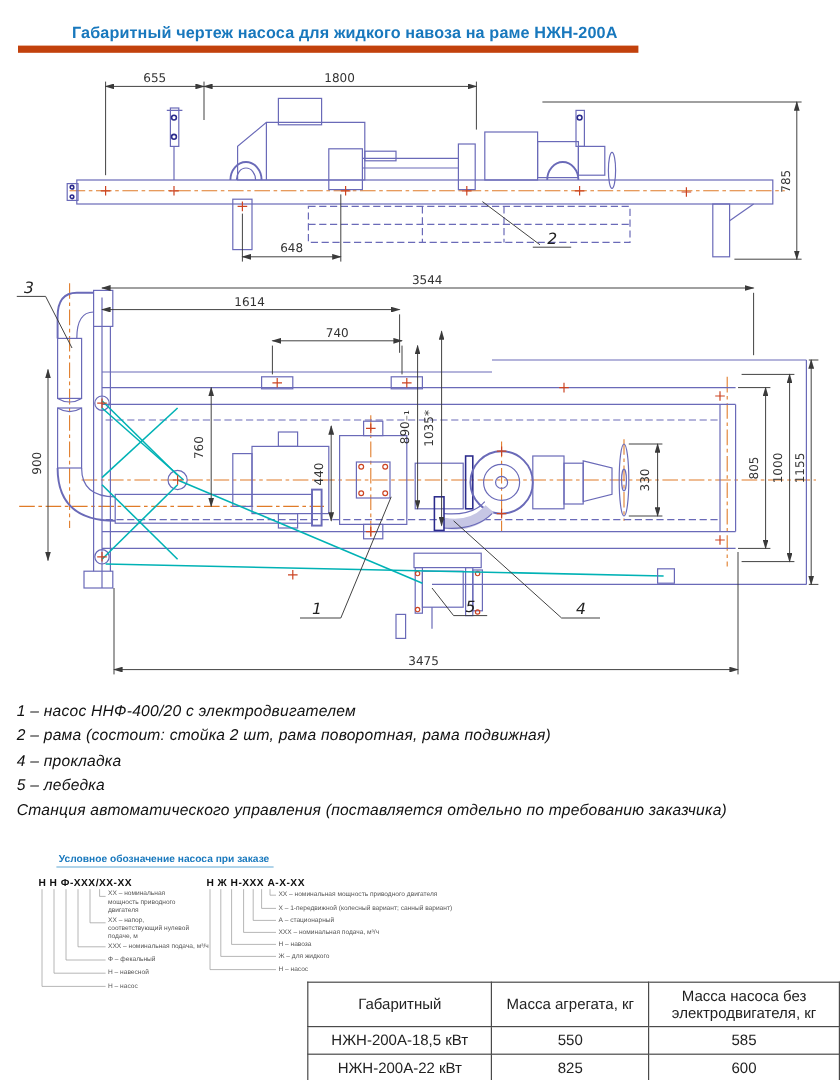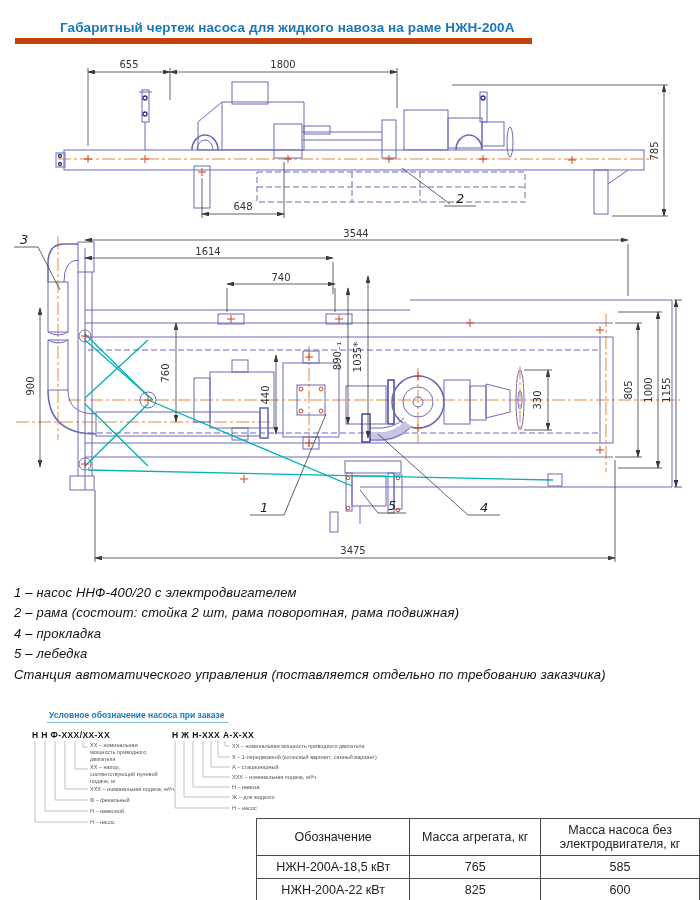--- a/index.html
+++ b/index.html
@@ -368,27 +368,27 @@
   <div class="tree-item ti-now" style="left:60px;top:34px;">А – стационарный</div>
   <div class="tree-item ti-now" style="left:60px;top:44px;">XXX – номинальная подача, м³/ч</div>
   <div class="tree-item ti-now" style="left:60px;top:54px;">Н – навоза</div>
   <div class="tree-item ti-now" style="left:60px;top:64px;">Ж – для жидкого</div>
   <div class="tree-item ti-now" style="left:60px;top:75px;">Н – насос</div>
 </div>
 
 <table class="abs spec-table">
   <tbody>
       <tr>
-    <th class="c1">Обозначение</th>
+    <th class="c1">Габаритный</th>
     <th class="c2">Масса агрегата, кг</th>
     <th class="c3">Масса насоса без электродвигателя, кг</th>
   </tr>
   <tr>
     <td>НЖН-200А-18,5 кВт</td>
-    <td>765</td>
+    <td>550</td>
     <td>585</td>
   </tr>
   <tr>
     <td>НЖН-200А-22 кВт</td>
     <td>825</td>
     <td>600</td>
   </tr>
 </tbody>
   </table>
 

